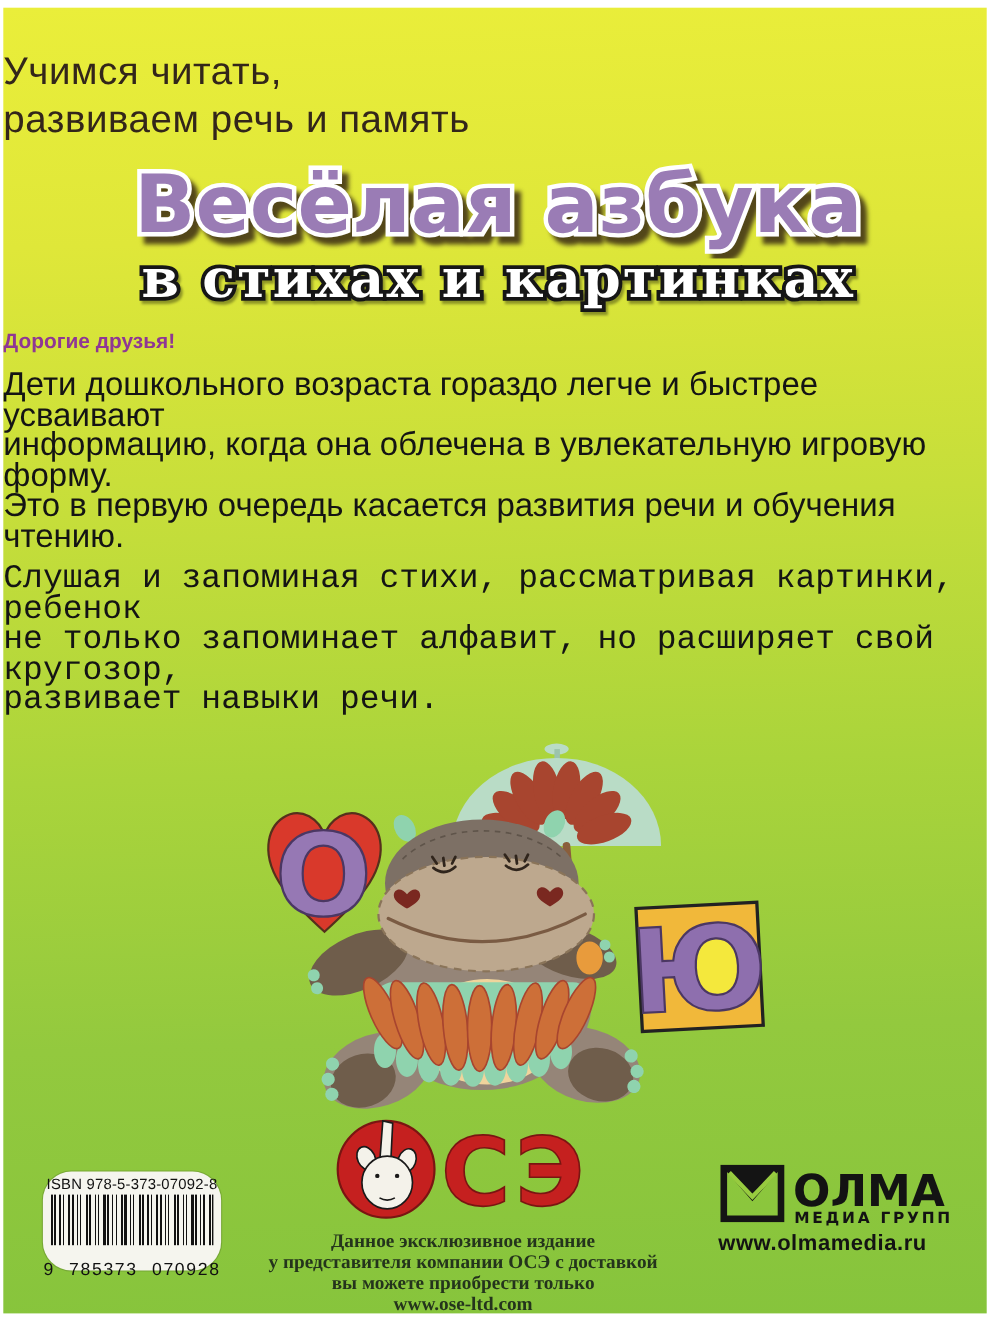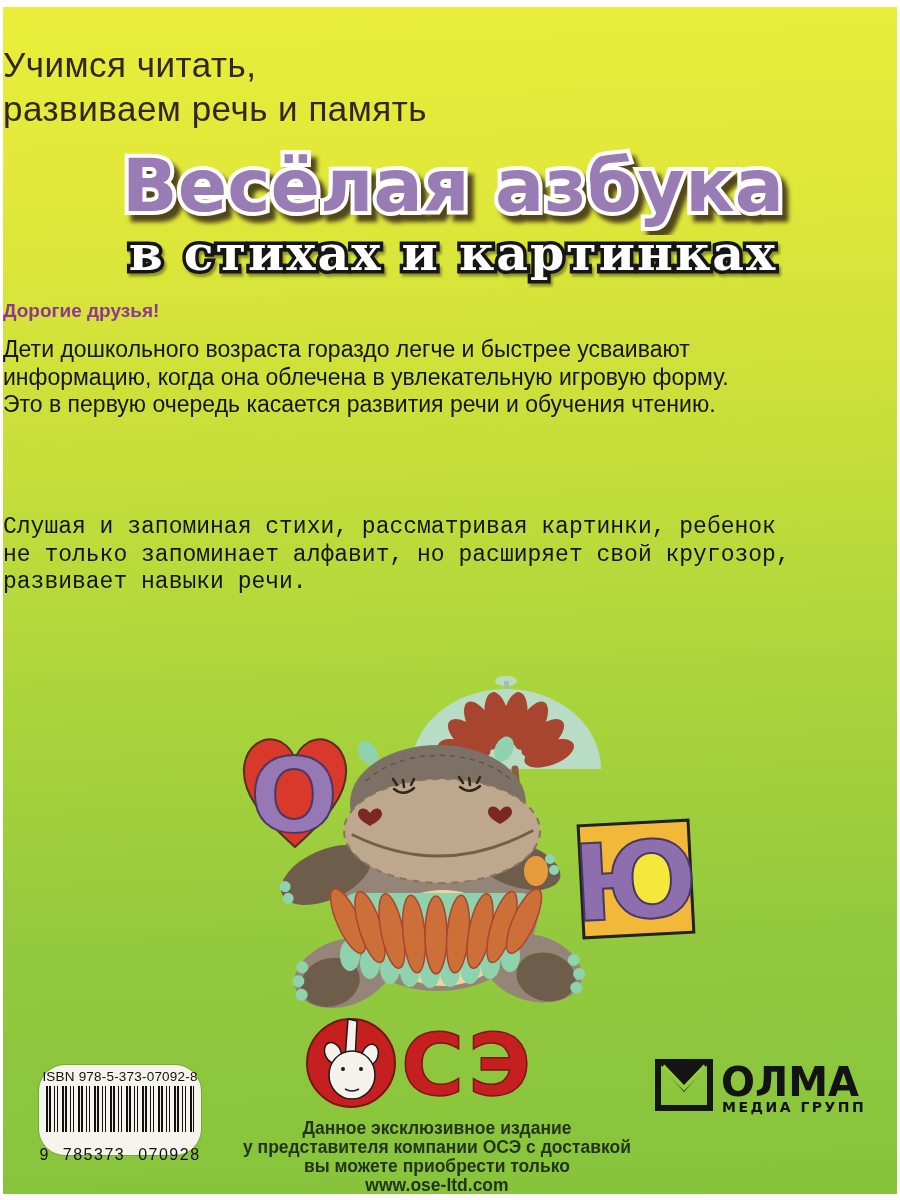--- a/index.html
+++ b/index.html
@@ -9,38 +9,38 @@
     background:linear-gradient(178deg,#eaee3a 0%,#dfe739 18%,#c6de3a 38%,#aad43b 58%,#93c93e 78%,#86c43c 100%);
     overflow:hidden;}
   .abs{position:absolute;}
   .ctr{width:100%;text-align:left;}
 
   .tagline{top:36px;left:0;color:#33261a;font-size:35px;line-height:44px;letter-spacing:.5px;}
   .title-svg{top:128px;left:70px;}
   .subtitle-svg{top:213px;left:70px;}
 
   .greeting{top:293px;left:0;color:#8f3794;font-size:19px;font-weight:bold;}
-  .para{left:0;color:#141414;font-size:23px;line-height:27.5px;}
+  .para{left:0;color:#141414;font-size:30px;line-height:27.5px;}
   .p1{top:329px;}
   .p2{top:427px;}
   .p3{top:507px;font-family:Liberation Mono, monospace;}
   .cta{top:608px;left:0;color:#93389a;font-size:24px;font-weight:bold;line-height:29px;}
 
   .illustration{top:666px;left:195px;}
 
   .barcode{top:1058px;left:36px;width:162px;height:90px;background:#f5f5ee;
     box-shadow:0 0 0 1px rgba(0,0,0,.15);text-align:center;border-radius:26px;}
   .barcode .isbn{font-size:13.5px;color:#111;padding-top:4px;letter-spacing:.2px;}
   .barcode .bars{height:46px;margin:2px 7px 0 7px;
     background:repeating-linear-gradient(90deg,#111 0 2px,#f5f5ee 2px 3px,#111 3px 5px,#f5f5ee 5px 8px,#111 8px 9px,#f5f5ee 9px 11px,#111 11px 12px,#f5f5ee 12px 16px);}
   .barcode .digits{font-size:16px;color:#111;letter-spacing:1.5px;word-spacing:7px;margin-top:14px;}
 
   .ose-logo{top:1006px;left:300px;}
-  .ose-note{top:1112px;left:174px;width:520px;text-align:center;
-    font-family:Liberation Sans, sans-serif;font-weight:bold;color:#24341c;
+  .ose-note{top:1112px;left:158px;width:520px;text-align:center;
+    font-family:Liberation Serif, serif;font-weight:bold;color:#24341c;
     font-size:17.5px;line-height:19px;}
   .olma-logo{top:1046px;left:650px;}
   .olma-url{top:1112px;left:650px;width:210px;font-size:20px;font-weight:bold;
     color:#131313;letter-spacing:.5px;}
 </style>
 </head>
 <body>
 
 <div class="page">
   <div class="cover">
@@ -218,15 +218,16 @@
     <svg class="abs olma-logo" width="210" height="62" viewBox="0 0 210 62">
       <g>
         <rect x="5" y="9" width="52" height="46" fill="none" stroke="#141414" stroke-width="6"></rect>
         <polygon points="5,9 31,39 57,9" fill="#141414"></polygon>
         <polyline points="10,13 31,35 52,13" fill="none" stroke="#97cb3f" stroke-width="4"></polyline>
       </g>
       <text x="68" y="43" font-family="DejaVu Sans, sans-serif" font-size="40" font-weight="bold" fill="#131313">ОЛМА</text>
       <text x="69" y="59" font-family="DejaVu Sans, sans-serif" font-size="14" font-weight="bold" letter-spacing="2.5" fill="#131313">МЕДИА ГРУПП</text>
     </svg>
 
+    <div class="abs olma-url">www.olmamedia.ru</div>
 
   </div>
 </div>
 
 </body></html>

